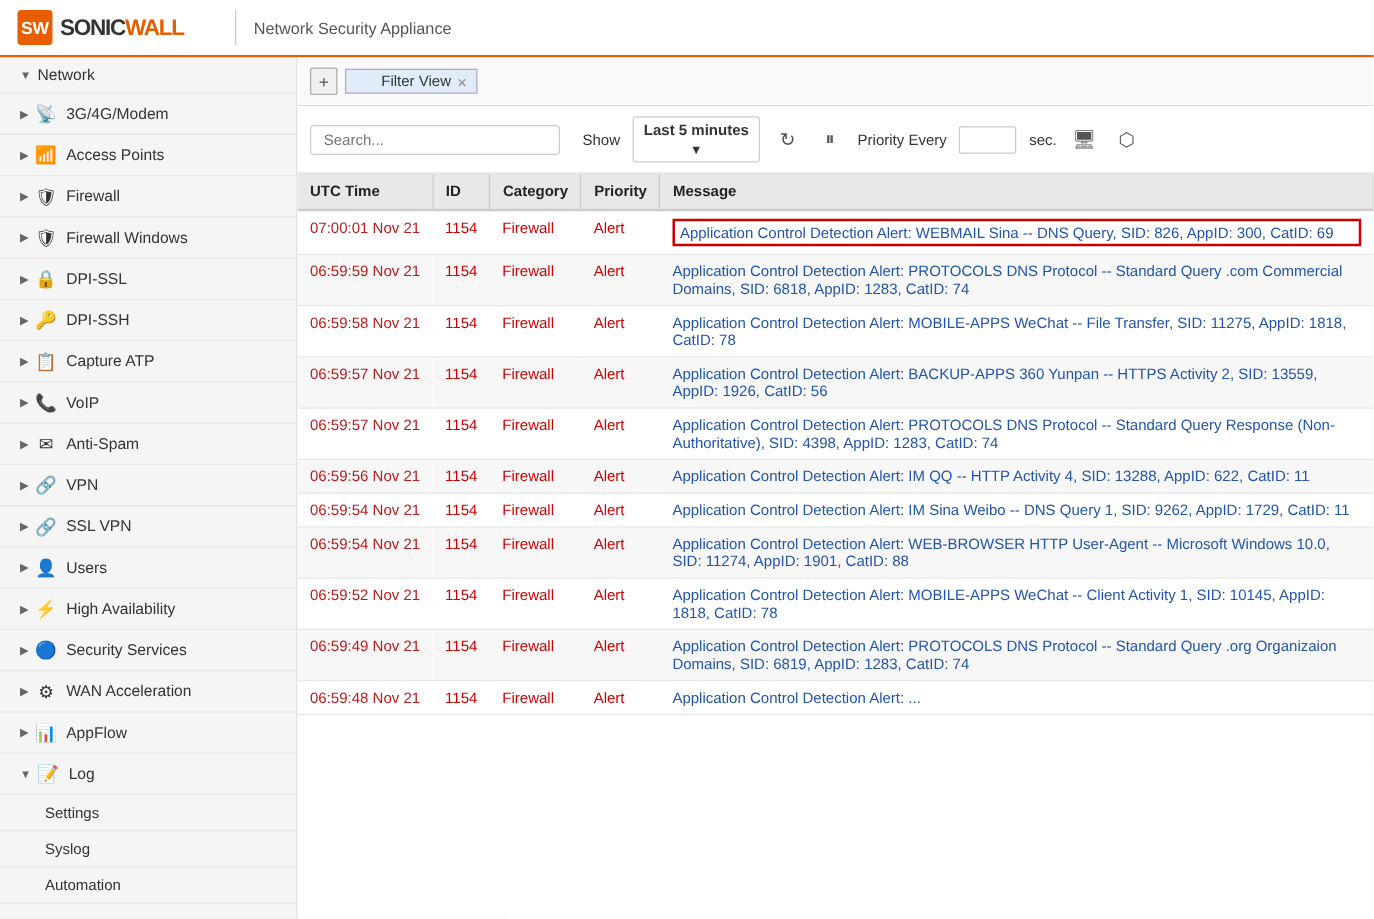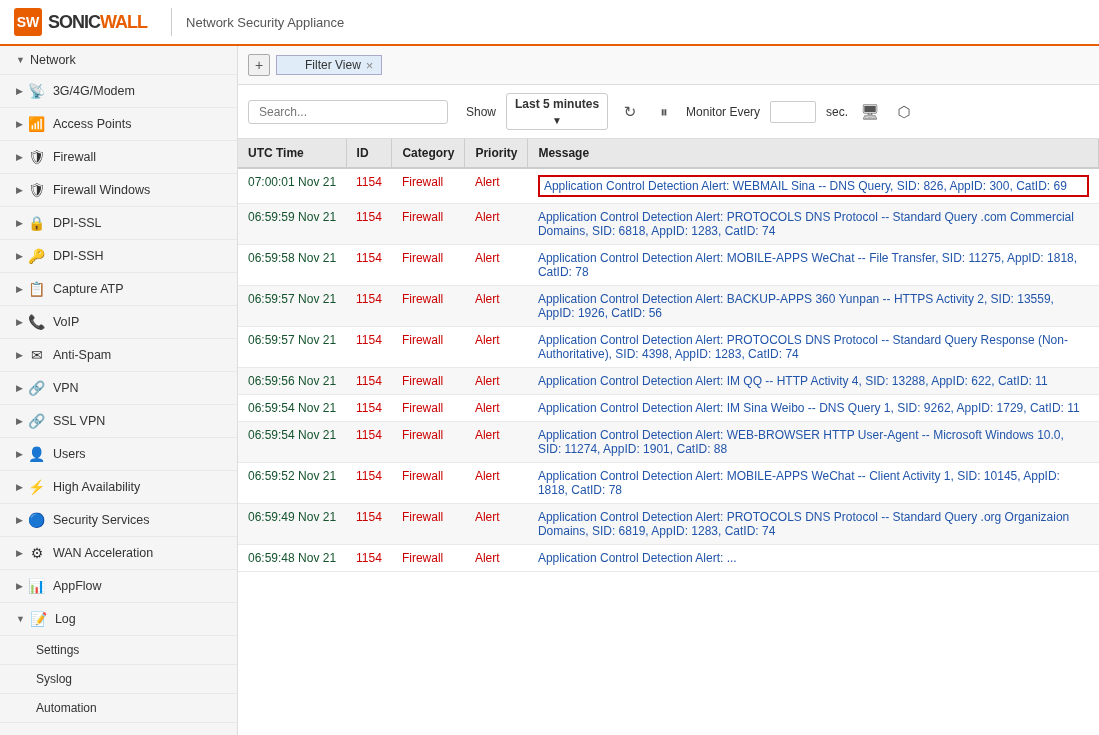--- a/index.html
+++ b/index.html
@@ -14,21 +14,21 @@
       padding: 6px 14px;
       height: 46px;
     }
     .logo {
       display: flex;
       align-items: center;
       gap: 6px;
       font-size: 18px;
       font-weight: bold;
       color: #1a1a1a;
-      margin-right: 10px;
+      margin-right: 27px;
     }
     .logo-sonic { color: #333; font-weight: 900; letter-spacing: -1px; }
     .logo-wall { color: #e85d00; font-weight: 900; letter-spacing: -1px; }
     .logo-icon {
       width: 28px; height: 28px;
       background: #e85d00;
       border-radius: 3px;
       display: flex; align-items: center; justify-content: center;
       color: white; font-size: 14px; font-weight: bold;
     }
@@ -162,21 +162,21 @@
       font-weight: bold;
       color: #222;
       border-bottom: 2px solid #ccc;
       border-right: 1px solid #ccc;
       white-space: nowrap;
       margin-top: 11px;
     }
     tbody tr { border-bottom: 1px solid #e8e8e8; }
     tbody tr:nth-child(even) { background: #f7f7f7; }
     tbody td { padding: 6px 10px; vertical-align: top; color: #333; }
-    .td-time { color: #14532d; white-space: nowrap; }
+    .td-time { color: #b91c1c; white-space: nowrap; }
     .td-id { color: #cc0000; }
     .td-category { color: #cc0000; }
     .td-priority { color: #cc0000; }
     .td-message { color: #2255aa; }
     .row-highlighted td { }
     .row-highlighted .td-message-wrap {
       border: 2px solid #cc0000;
       display: block;
       padding: 2px 4px;
     }
@@ -311,21 +311,21 @@
 
     <div class="toolbar">
       <input class="search-input" type="text" placeholder="Search..." style="">
       <span class="show-label">Show</span>
       <div class="time-select">
         <span>Last 5 minutes</span>
         <span style="font-size:10px;">▼</span>
       </div>
       <button class="toolbar-icon-btn" title="Refresh">↻</button>
       <button class="toolbar-icon-btn" title="Pause">⏸</button>
-      <span class="refresh-label">Monitor Every</span>
+      <span class="refresh-label">Priority Every</span>
       <input class="refresh-input" type="text" style="">
       <span class="sec-label">sec.</span>
       <button class="toolbar-icon-btn" title="Display options">🖥</button>
       <button class="toolbar-icon-btn" title="Export">⬡</button>
     </div>
 
     <div class="table-wrapper">
       <table>
         <thead>
           <tr>

